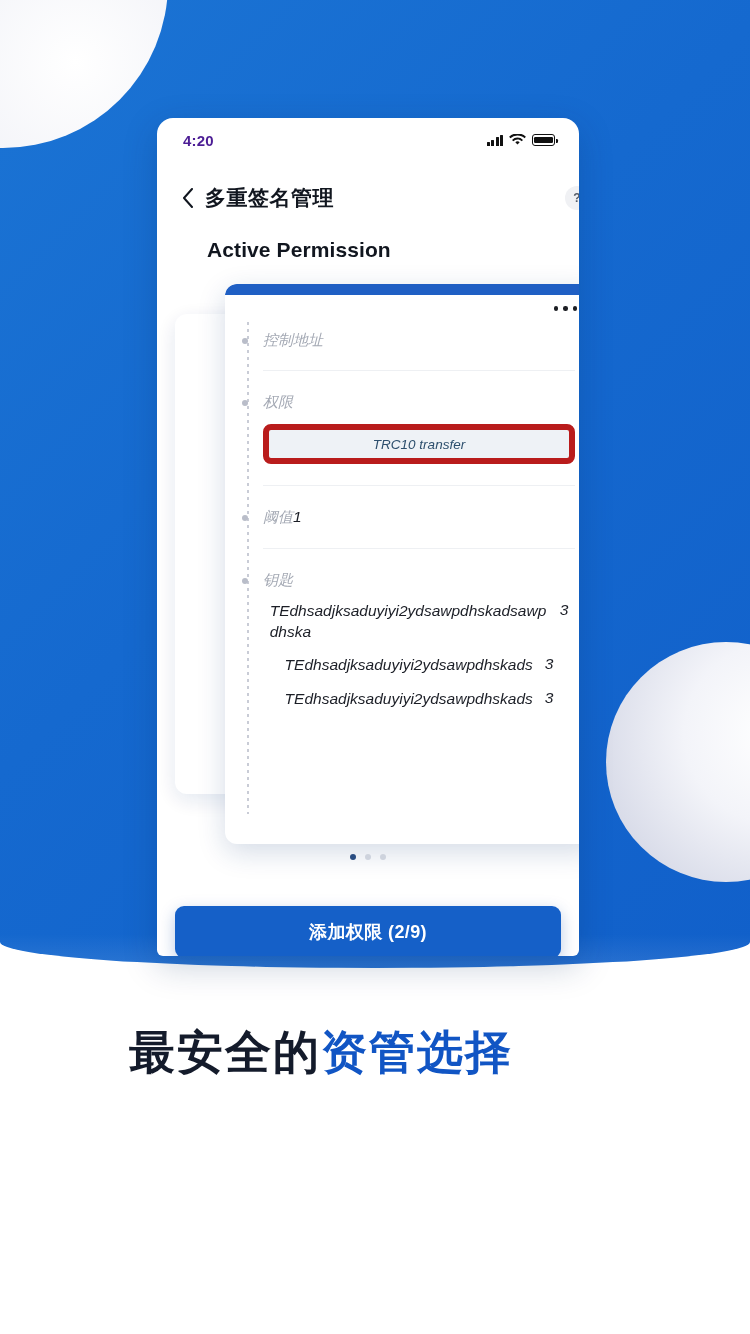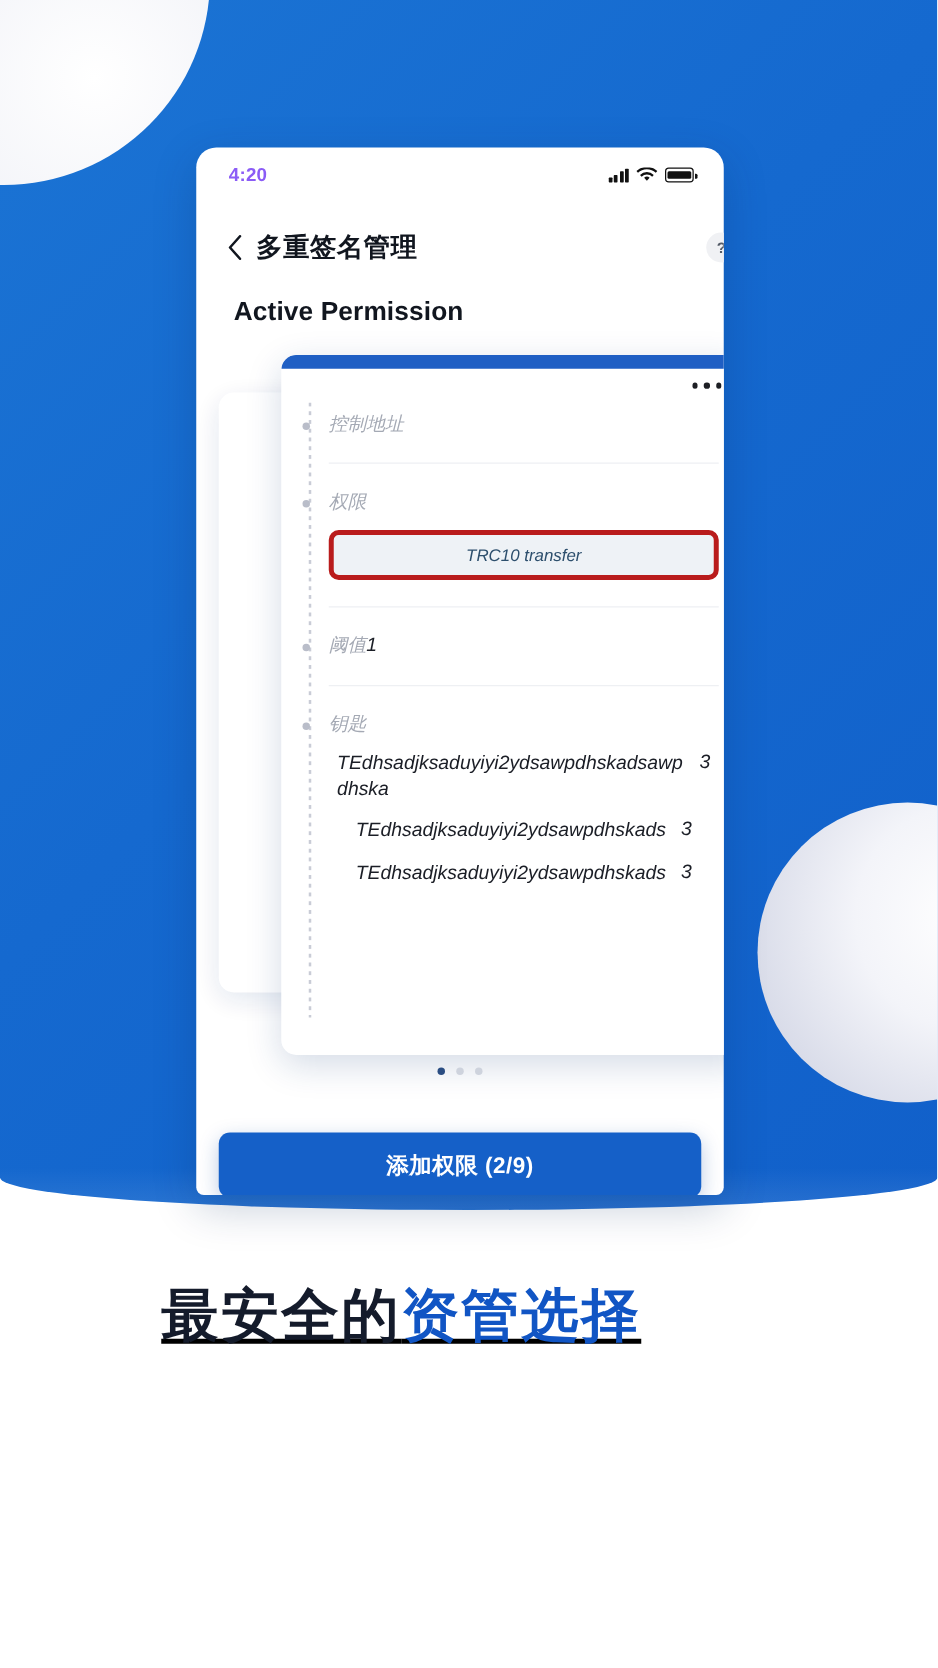--- a/index.html
+++ b/index.html
@@ -37,21 +37,21 @@
     position:absolute; left:157px; top:118px; width:422px; height:838px;
     background:#ffffff; border-radius:16px 16px 6px 6px;
     box-shadow:0 10px 34px rgba(8,40,90,.22);
     overflow:hidden;
   }
   .statusbar {
     position:absolute; left:0; top:0; width:422px; height:44px;
     display:flex; align-items:center; justify-content:space-between;
     padding:0 24px 0 26px;
   }
-  .clock { font-size:15px; font-weight:600; color:#8b5cf6; letter-spacing:.2px; }
+  .clock { font-size:15px; font-weight:600; color:#4c1d95; letter-spacing:.2px; }
   .sb-right { display:flex; align-items:center; gap:6px; }
   .bars { display:flex; align-items:flex-end; gap:1.6px; height:11px; }
   .bars i { display:block; width:2.8px; background:#111; border-radius:.6px; }
   .bars i:nth-child(1){height:4px;} .bars i:nth-child(2){height:6px;}
   .bars i:nth-child(3){height:8.5px;} .bars i:nth-child(4){height:11px;}
   .batt {
     width:23px; height:11.5px; border:1.4px solid #111; border-radius:3px;
     position:relative; padding:1.3px;
   }
   .batt::after {
@@ -66,21 +66,21 @@
     display:flex; align-items:center; padding:0 20px 0 18px;
   }
   .back { width:26px; height:26px; display:flex; align-items:center; justify-content:center; }
   .nav-title { font-size:21px; font-weight:700; color:#11161f; letter-spacing:.5px; margin-left:4px; }
   .help {
     margin-left:auto; width:24px; height:24px; border-radius:50%;
     background:#f0f1f4; color:#555c68; font-size:12px; font-weight:700;
     display:flex; align-items:center; justify-content:center;
   }
   .section-title {
-    position:absolute; left:30px; top:120px;
+    position:absolute; left:50px; top:120px;
     font-size:21px; font-weight:700; color:#11161f; letter-spacing:.1px;
   }
 
   
   .ghost-card {
     position:absolute; left:18px; top:196px; width:120px; height:480px;
     background:#ffffff; border-radius:12px;
     box-shadow:0 6px 22px rgba(22,60,120,.13);
     opacity:.92;
   }
@@ -110,21 +110,21 @@
   .blk .marker {
     position:absolute; left:-21px; top:7px; width:6px; height:6px;
     border-radius:50%; background:#b9bdc9;
   }
   .lbl { font-size:15px; color:#a4a9b4; font-weight:400; line-height:1.2; }
   .val { font-size:15.5px; color:#1b1e26; line-height:1.42; word-break:break-all; }
   .divider { height:1px; background:#eef0f3; margin:0 0 0 0; }
 
   .chips { display:flex; gap:14px; }
   .chip {
-    flex:1; height:40px; border:4px solid #b91c1c; border-radius:8px;
+    flex:1; height:40px; border:6px solid #b91c1c; border-radius:8px;
     background:#eef2f6; color:#2d4f6d; font-size:13.5px;
     display:flex; align-items:center; justify-content:center;
   }
   .row-between { display:flex; align-items:baseline; justify-content:flex-start; }
   .num { font-size:15.5px; color:#1b1e26; }
   .key-row { display:flex; align-items:flex-start; justify-content:center; gap:12px; }
   .key-addr { font-size:15.5px; color:#1b1e26; line-height:1.33; word-break:break-all; max-width:278px; }
 
   
   .pager {
@@ -137,21 +137,21 @@
   
   .primary-btn {
     position:absolute; left:18px; top:788px; width:386px; height:52px;
     background:#1560c8; color:#ffffff; border-radius:9px;
     font-size:18px; font-weight:700; letter-spacing:.4px;
     display:flex; align-items:center; justify-content:center;
     box-shadow:0 5px 16px rgba(14,70,160,.28);
   }
 
   
-  .promo { position:absolute; left:0; top:1024px; width:642px; text-align:center;text-decoration:underline; }
+  .promo { position:absolute; left:0; top:1024px; width:642px; text-align:center; }
   .promo h1 {
     font-size:46px; font-weight:700; letter-spacing:2px; line-height:1.25;
     color:#141b2b;
   }
   .promo h1 .accent { color:#1155c4; }
   .promo p {
     margin-top:22px; font-size:25px; line-height:1.5; color:#b4b8c0;
     font-weight:400; letter-spacing:1px; padding:0 118px;
   }
 </style>

